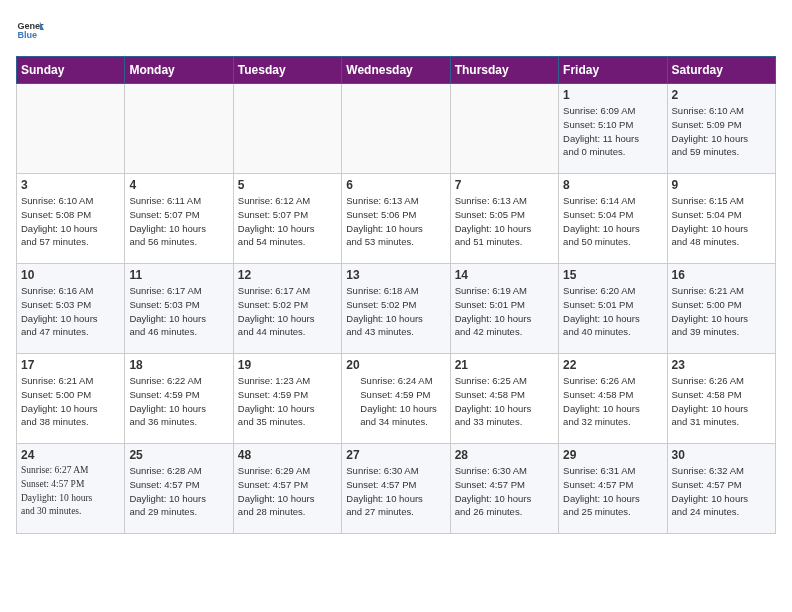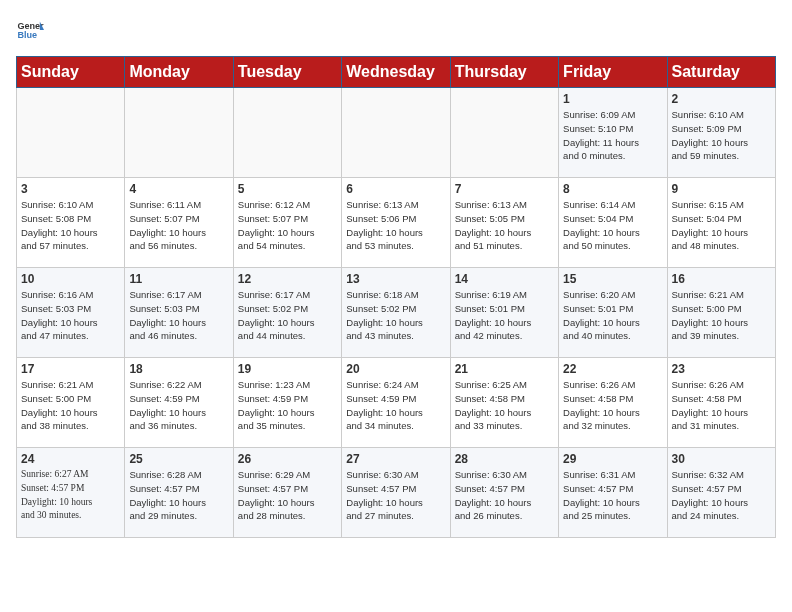--- a/index.html
+++ b/index.html
@@ -36,23 +36,23 @@
     .location {
       font-size: 14px;
       color: #555;
     }
     table {
       width: 100%;
       border-collapse: collapse;
       table-layout: fixed;
     }
     thead th {
-      background-color: #b91c1c;
+      background-color: #701a75;
       color: #fff;
-      font-size: 16px;
+      font-size: 12px;
       font-weight: bold;
       padding: 6px 4px;
       text-align: left;
       border: 1px solid #2c6090;
     }
     tbody td {
       border: 1px solid #ccc;
       vertical-align: top;
       padding: 4px;
       font-size: 10px;
@@ -251,21 +251,21 @@
         </td>
         <td>
           <span class="day-num">19</span>
           <div class="day-info" style="white-space: pre-line;">Sunrise: 1:23 AM
 Sunset: 4:59 PM
 Daylight: 10 hours
 and 35 minutes.</div>
         </td>
         <td>
           <span class="day-num">20</span>
-          <div class="day-info" style="white-space: pre-line;">Sunrise: 6:24 AM
+          <div class="day-info" style="white-space: pre-line; margin-left: 14px;">Sunrise: 6:24 AM
 Sunset: 4:59 PM
 Daylight: 10 hours
 and 34 minutes.</div>
         </td>
         <td>
           <span class="day-num">21</span>
           <div class="day-info" style="white-space: pre-line;">Sunrise: 6:25 AM
 Sunset: 4:58 PM
 Daylight: 10 hours
 and 33 minutes.</div>
@@ -294,21 +294,21 @@
 and 30 minutes.</div>
         </td>
         <td>
           <span class="day-num">25</span>
           <div class="day-info" style="white-space: pre-line;">Sunrise: 6:28 AM
 Sunset: 4:57 PM
 Daylight: 10 hours
 and 29 minutes.</div>
         </td>
         <td>
-          <span class="day-num">26</span>
+          <span class="day-num">48</span>
           <div class="day-info" style="white-space: pre-line;">Sunrise: 6:29 AM
 Sunset: 4:57 PM
 Daylight: 10 hours
 and 28 minutes.</div>
         </td>
         <td>
           <span class="day-num">27</span>
           <div class="day-info" style="white-space: pre-line;">Sunrise: 6:30 AM
 Sunset: 4:57 PM
 Daylight: 10 hours

